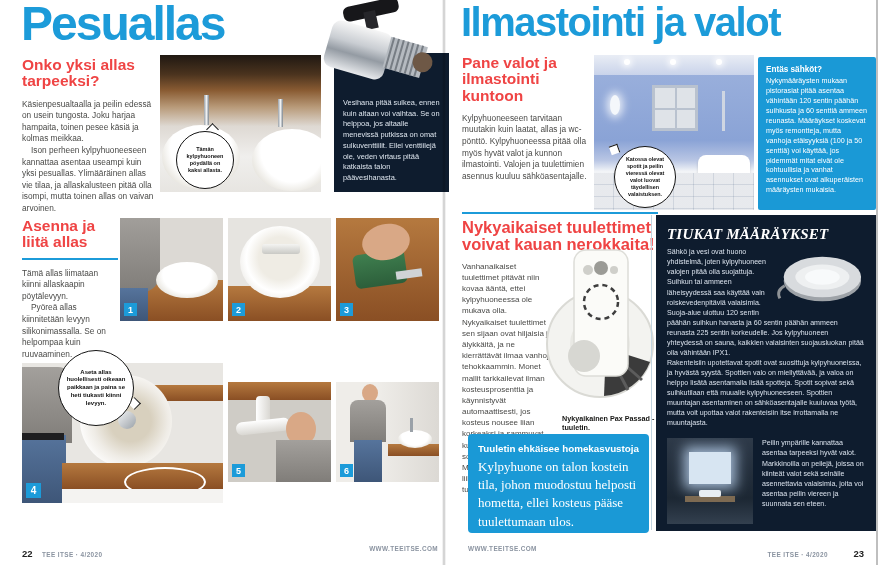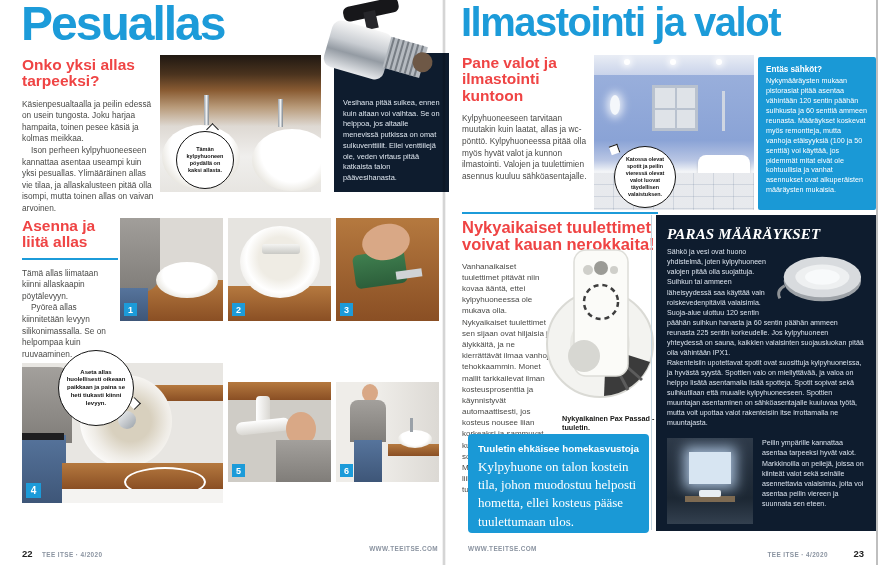--- a/index.html
+++ b/index.html
@@ -241,21 +241,21 @@
     </div>
 
     <div class="blue-box abs" style="left:24px; top:434px; width:181px; height:99px; padding:9px 10px; border-radius:4px;">
       <div style="font-size:9.8px; font-weight:bold; margin-bottom:4px;">Tuuletin ehkäisee homekasvustoja</div>
       <p style="font-size:13px; line-height:1.4;font-family:Liberation Serif, serif;">Kylpyhuone on talon kostein tila, johon muodostuu helposti hometta, ellei kosteus pääse tuulettumaan ulos. Kylpyhuoneen poistoilman suunnitteluohjearvo on 10–15 litraa sekunnissa. Se tarkoittaa käytännössä, että kylpyhuoneessa pitäisi olla tuuletin. Se on tärkeää etenkin siinä tapauksessa, että kylpyhuoneessa ei ole tuuletusikkunaa.</p>
     </div>
 
     <div class="abs" style="left:207px; top:215px; width:1px; height:315px; background:#c2d4e0;"></div>
 
     <div class="sidebar abs" style="left:212px; top:215px; width:220px; height:316px;">
-      <h3>PARAS MÄÄRÄYKSET</h3>
+      <h3>TIUKAT MÄÄRÄYKSET</h3>
       <div>
         <svg style="float:right; width:92px; height:58px; margin:2px 0 2px 6px;" viewBox="0 0 95 60">
           <path d="M12 38 q-9 5 -5 13" stroke="#8e9296" fill="none" stroke-width="3"></path>
           <ellipse cx="51" cy="33" rx="40" ry="21" fill="#9ea3a8"></ellipse>
           <ellipse cx="51" cy="29" rx="40" ry="21" fill="#d8dbde"></ellipse>
           <ellipse cx="51" cy="29" rx="28" ry="13" fill="#eef0f1"></ellipse>
           <ellipse cx="51" cy="29" rx="18" ry="8" fill="#f8fafb"></ellipse>
         </svg>
         <p>Sähkö ja vesi ovat huono yhdistelmä, joten kylpyhuoneen valojen pitää olla suojattuja. Suihkun tai ammeen läheisyydessä saa käyttää vain roiskevedenpitäviä valaisimia. Suoja-alue ulottuu 120 sentin päähän suihkun hanasta ja 60 sentin päähän ammeen reunasta 225 sentin korkeudelle. Jos kylpyhuoneen yhteydessä on sauna, kaikkien valaisinten suojausluokan pitää olla vähintään IPX1.</p>
       </div>

